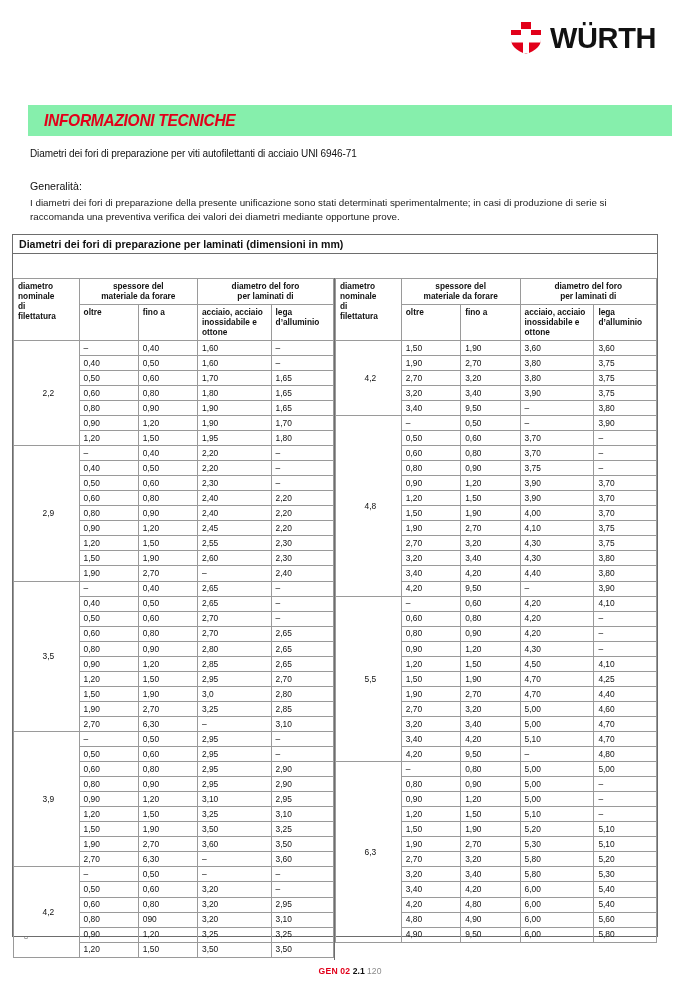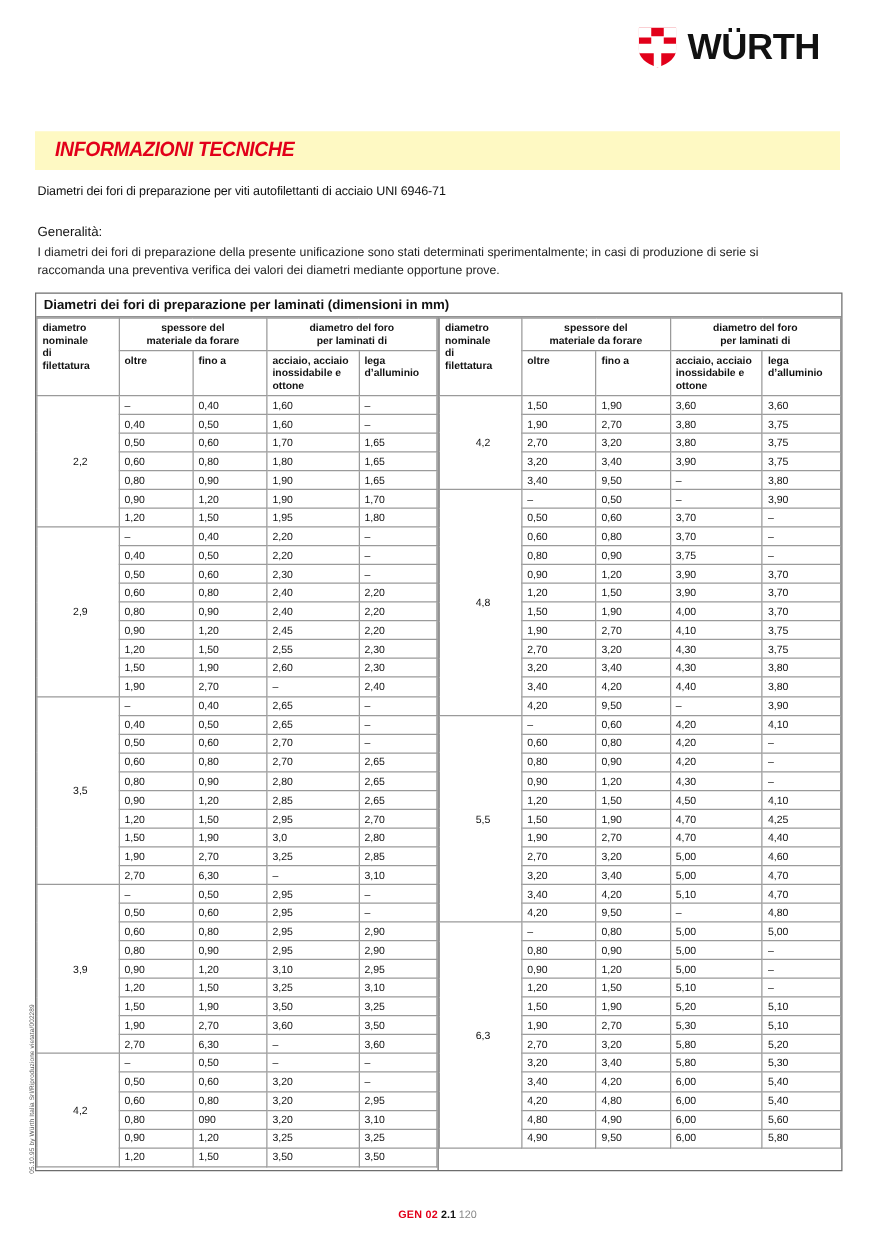--- a/index.html
+++ b/index.html
@@ -38,21 +38,21 @@
     line-height: 1;
   }
 
   
   .banner {
     position: absolute;
     top: 105px;
     left: 28px;
     width: 644px;
     height: 31px;
-    background: #fef9c3;
+    background: #86efac;
     display: flex;
     align-items: center;
   }
   .banner-title {
     font-size: 16.5px;
     font-weight: bold;
     font-style: italic;
     letter-spacing: -0.3px;
     color: #e2001a;
     padding-left: 17px;
@@ -99,39 +99,40 @@
     transform: rotate(-90deg);
     transform-origin: center center;
     white-space: nowrap;
     letter-spacing: 0.1px;
   }
 
   
   .table-frame {
     position: absolute;
     top: 234px;
-    left: 28px;
+    left: 12px;
     width: 646px;
     height: 703px;
     border: 1px solid #6d6d6d;
     background: #ffffff;
   }
   .table-caption {
     height: 19px;
     border-bottom: 1px solid #6d6d6d;
     display: flex;
     align-items: center;
     padding-left: 6px;
     font-size: 10.6px;
     font-weight: bold;
     color: #111111;
   }
   .tables-row {
     display: flex;
     height: 682px;
+    margin-top: 24px;
   }
   .half {
     width: 50%;
     display: flex;
     flex-direction: column;
   }
   .half.left { border-right: 1px solid #6d6d6d; }
 
   
   table.grid {

